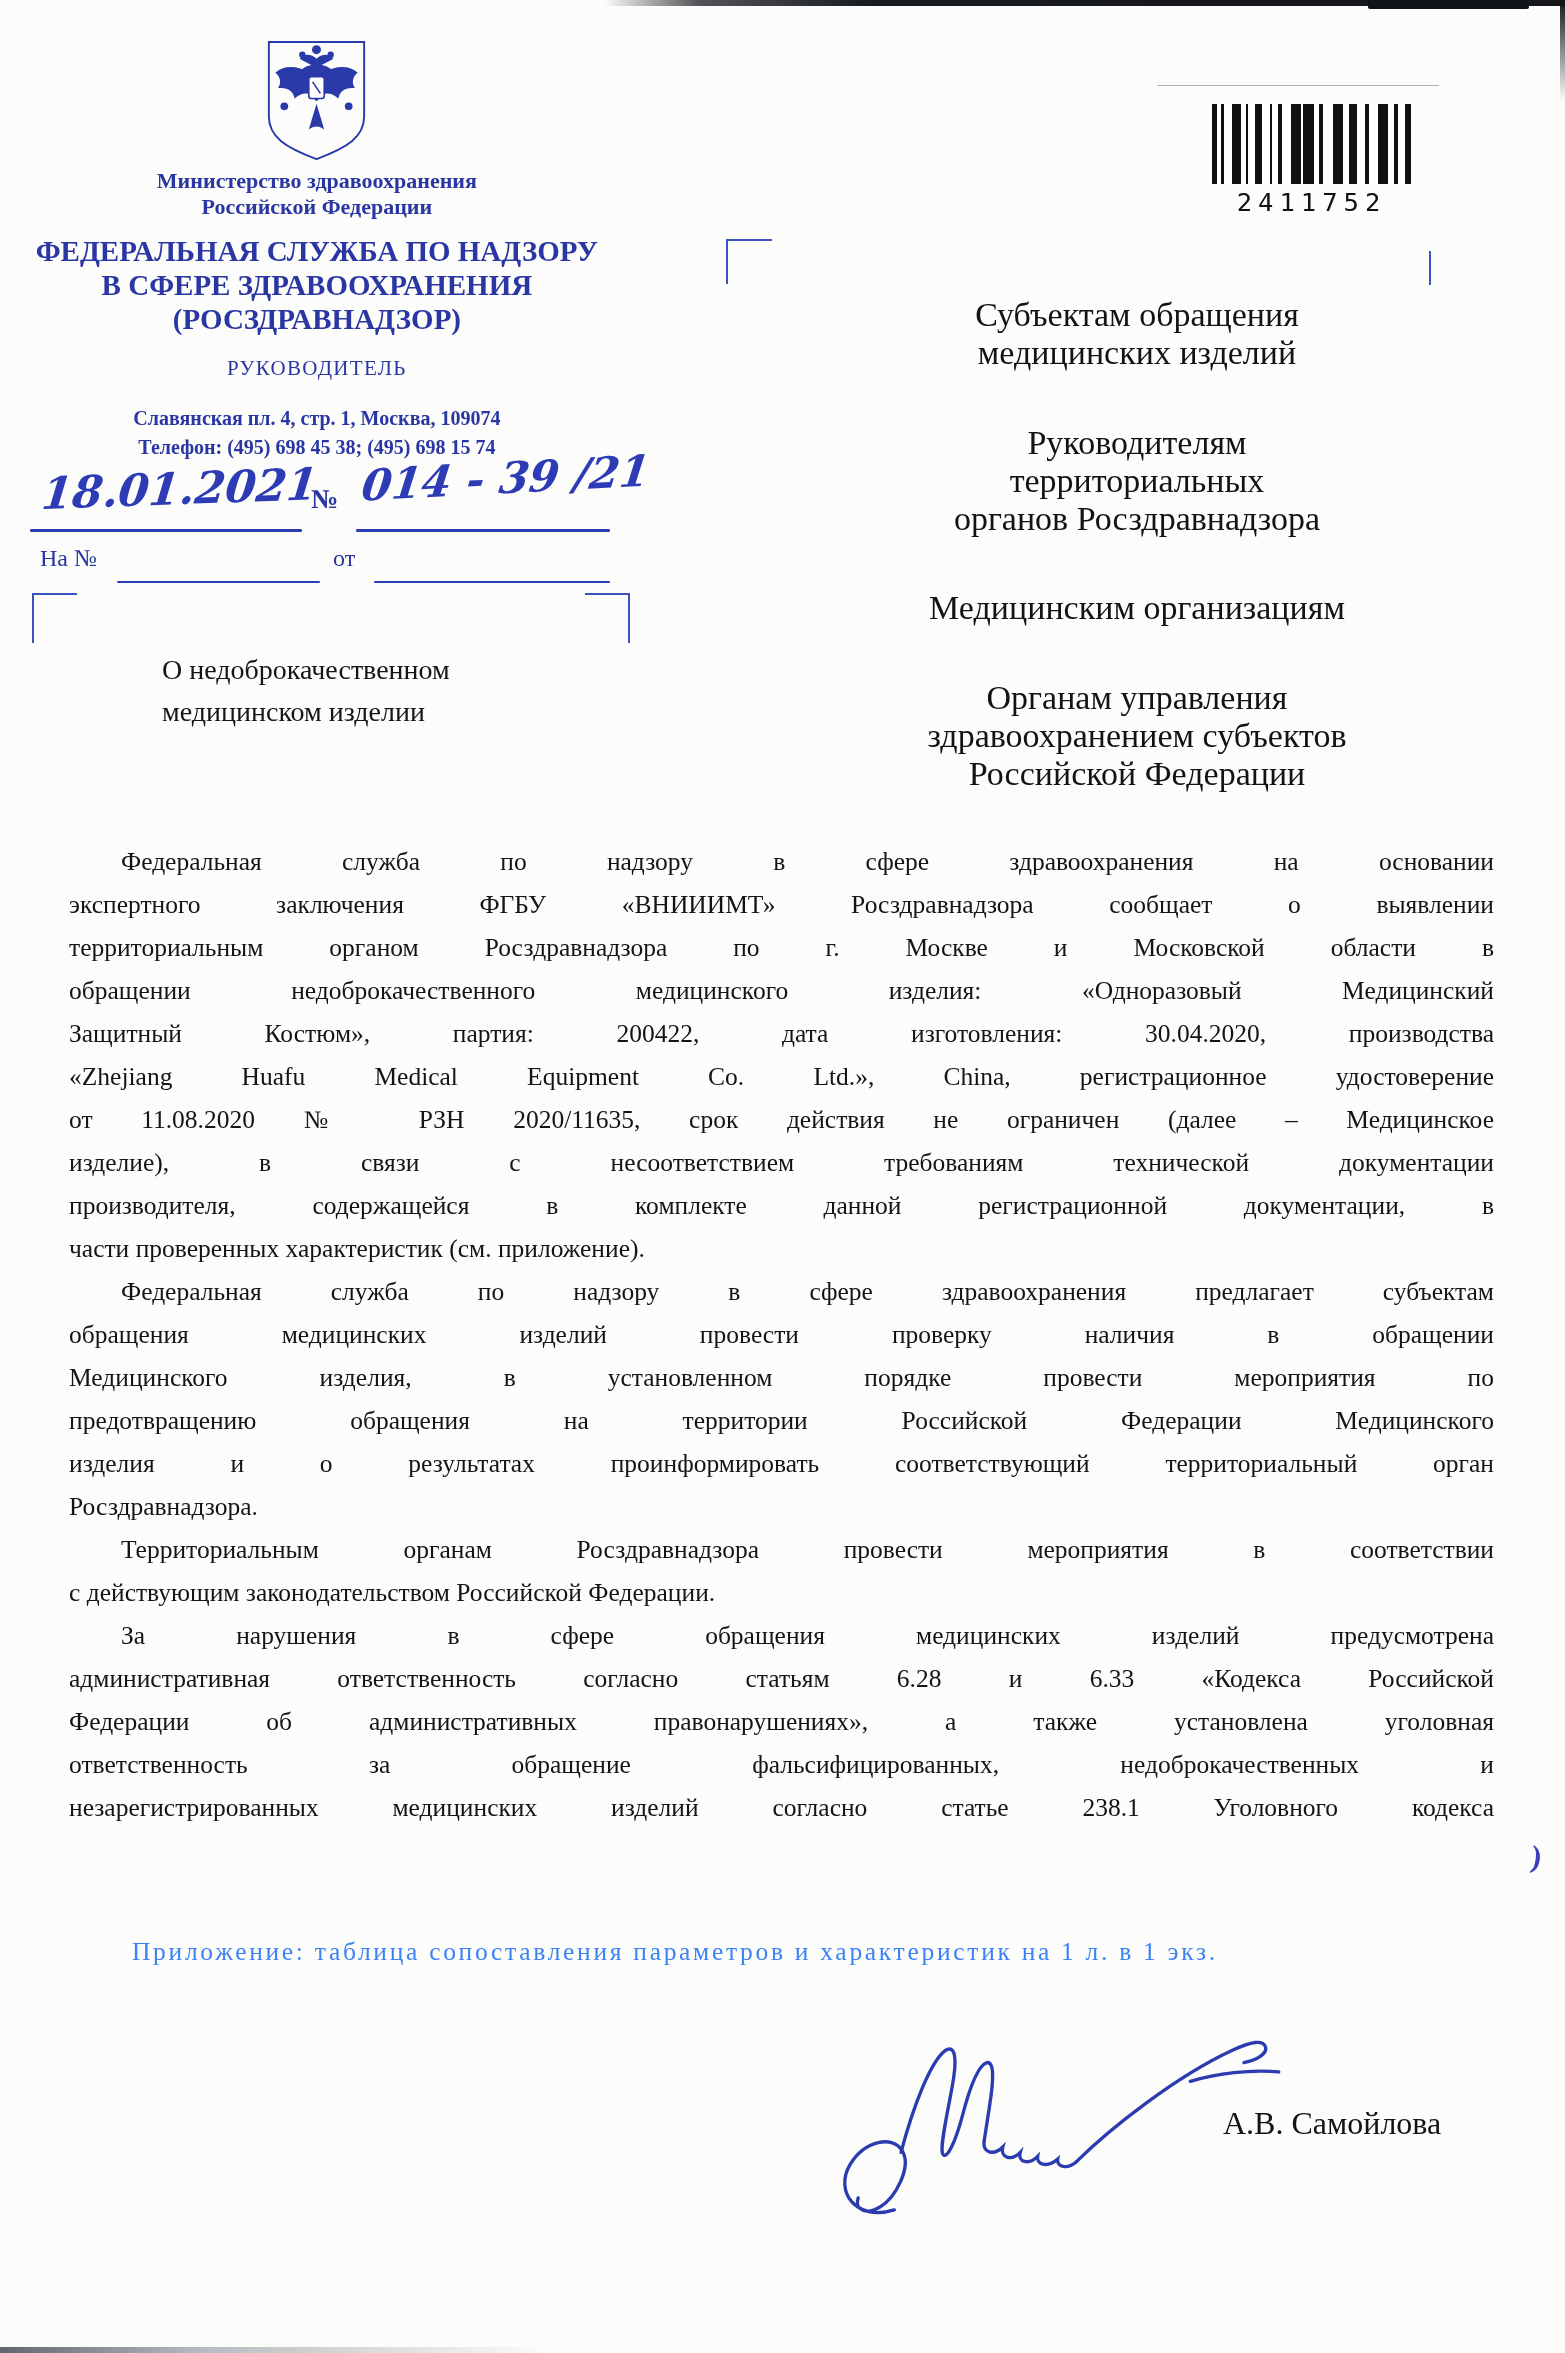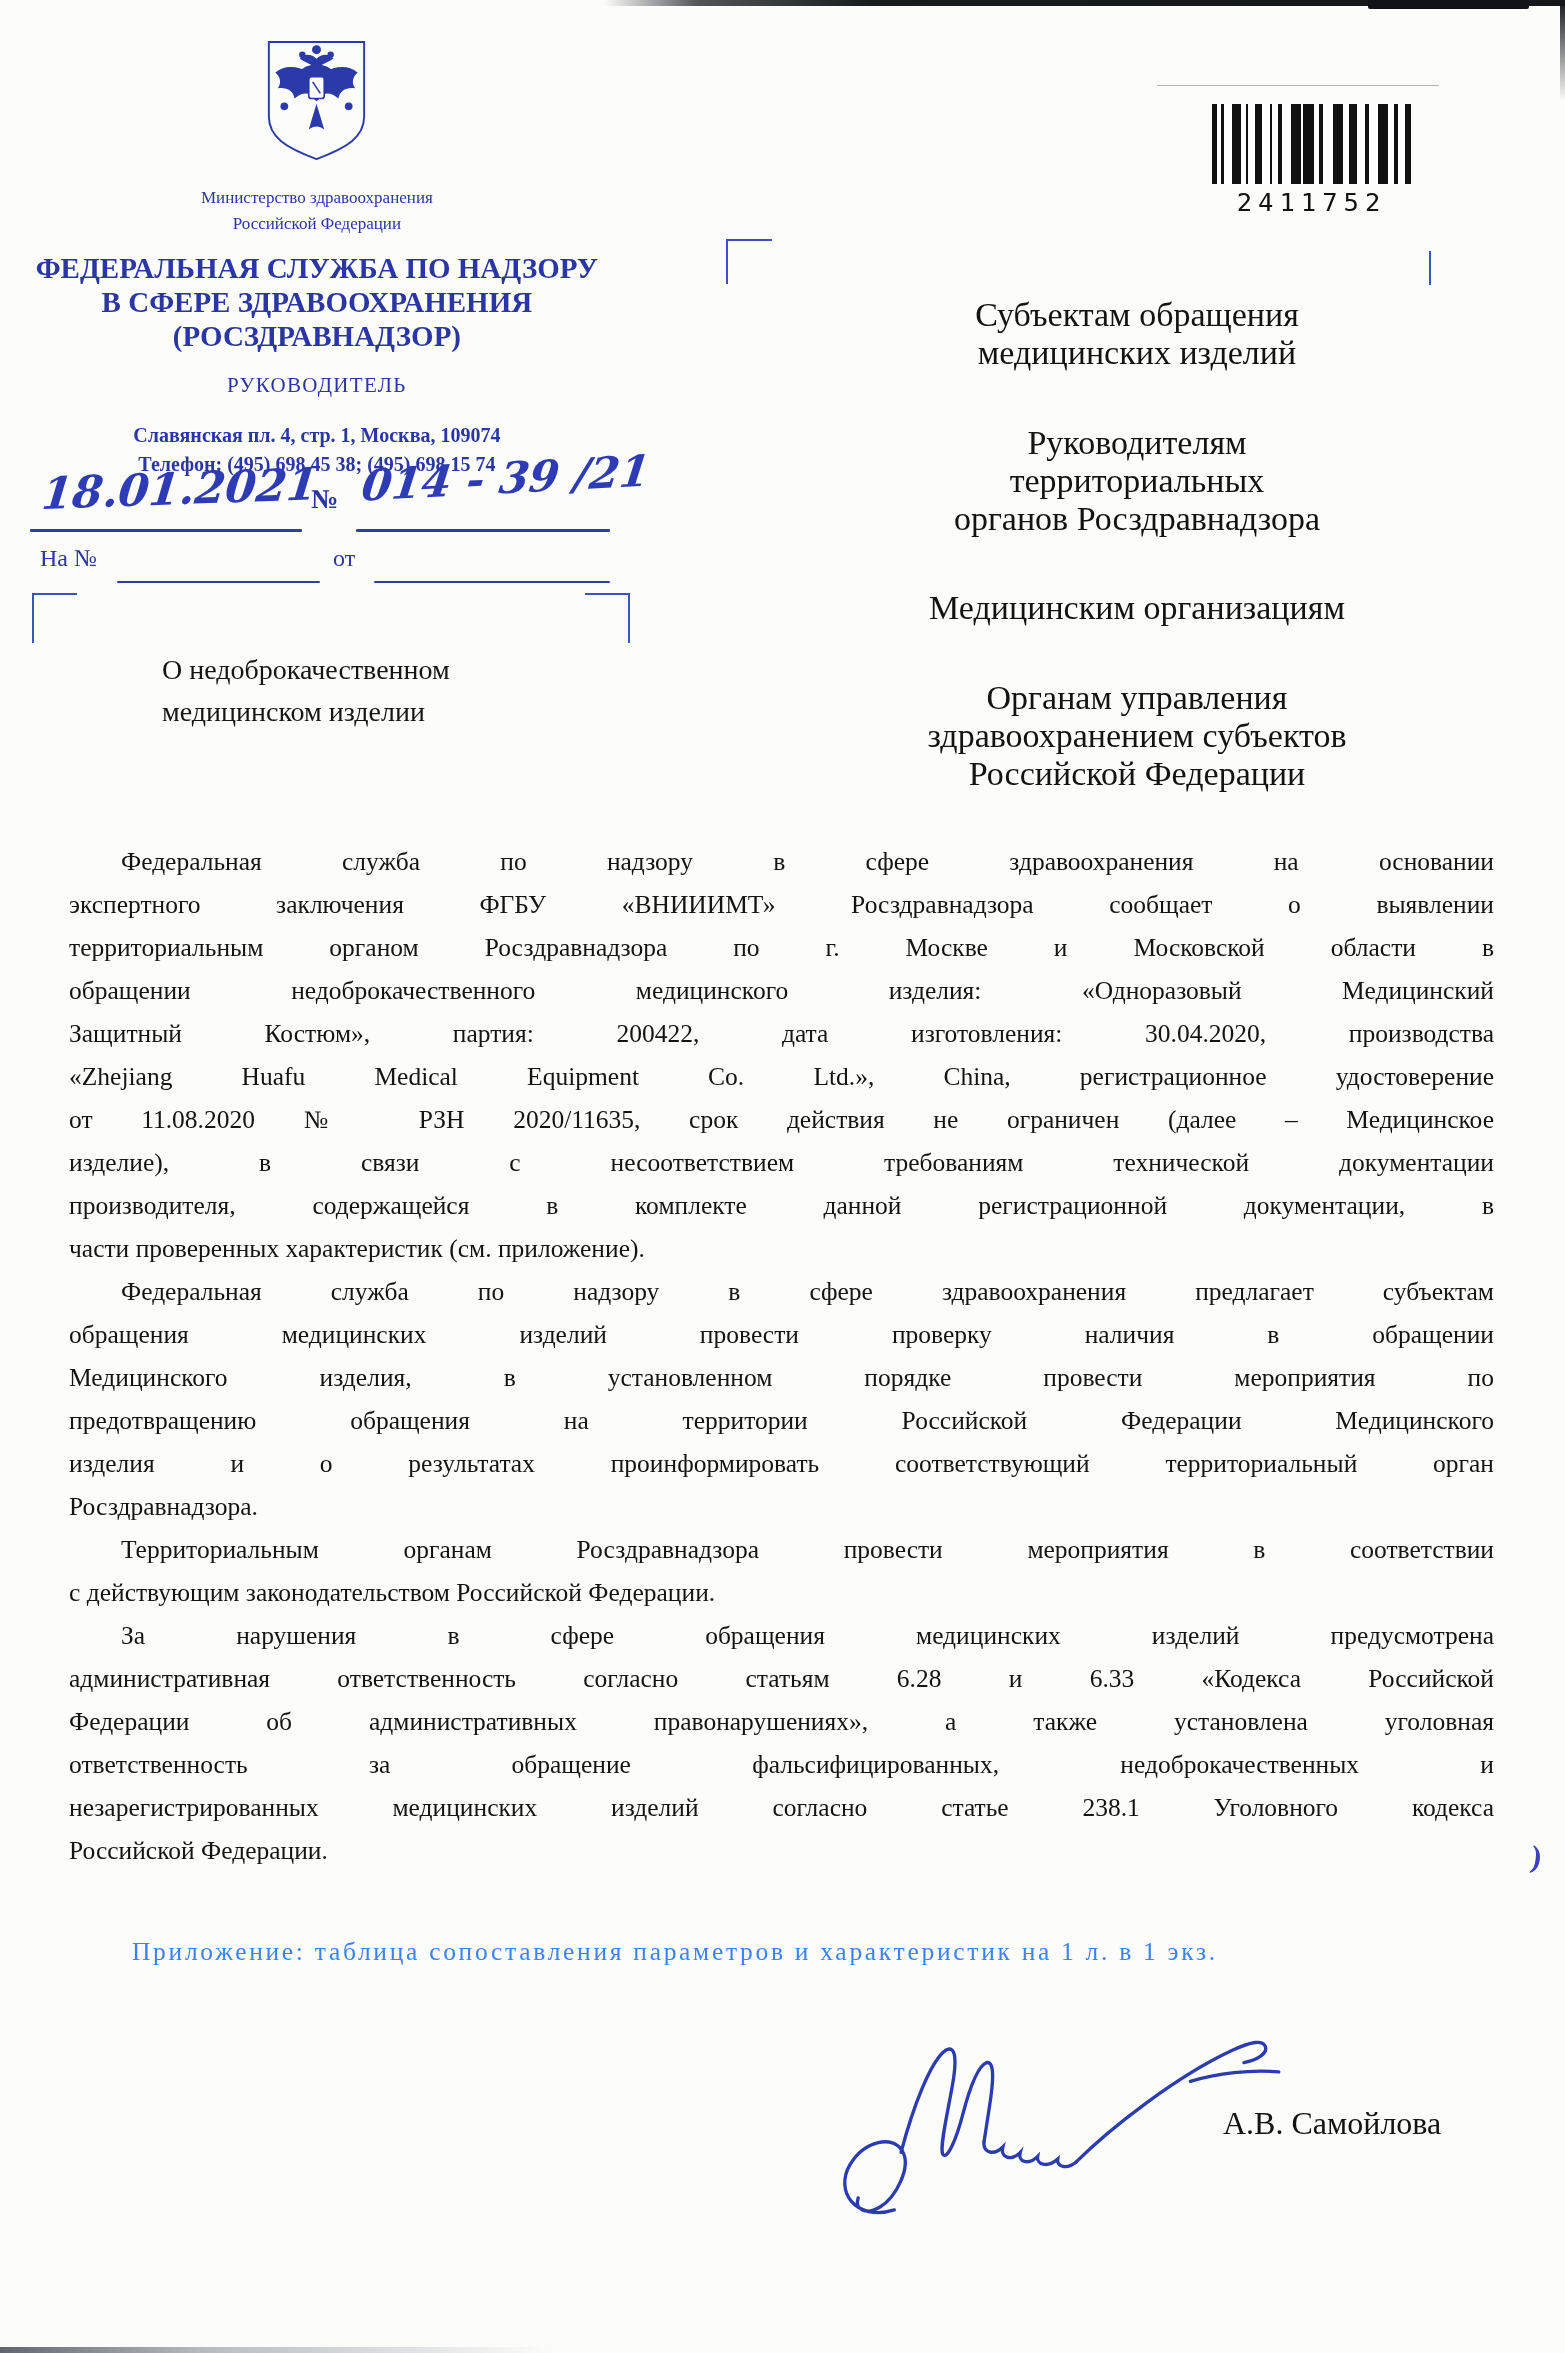--- a/index.html
+++ b/index.html
@@ -8,21 +8,21 @@
   
   .scan-top{position:absolute;top:0;left:604px;right:0;height:6px;
             background:linear-gradient(90deg,rgba(25,28,34,0) 0,rgba(25,28,34,.75) 94px,#181b20 268px,#14161a 100%);}
   .scan-top-thick{position:absolute;top:0;left:1368px;width:161px;height:9.4px;background:#101318;border-radius:0 0 2px 2px;}
   .scan-right{position:absolute;top:0;right:0;width:6px;height:101px;background:linear-gradient(180deg,#14161a,rgba(20,22,26,0));}
   .scan-bottom{position:absolute;bottom:0;left:0;width:550px;height:6.7px;opacity:.75;
                background:linear-gradient(90deg,#2e3440 0,rgba(70,80,95,.5) 201px,rgba(120,130,140,0) 100%);}
   
   .letterhead{position:absolute;left:13.4px;top:39px;width:607px;text-align:center;color:#2936a3;}
   .emblem{width:103px;height:123px;margin:0 auto;display:block;}
-  .ministry{margin-top:23px;font-size:17px;font-weight:normal;line-height:25.5px;}
+  .ministry{margin-top:6px;font-size:22px;font-weight:bold;line-height:25.5px;}
   .service{margin-top:14.8px;font-size:29px;font-weight:bold;line-height:34px;}
   .ruk{margin-top:20px;font-size:21px;font-weight:normal;letter-spacing:1.3px;}
   .addr{margin-top:23px;font-size:20px;font-weight:600;line-height:29px;}
   
   .thinline{position:absolute;left:1157px;top:85px;width:282px;height:1.3px;background:#9aa0a6;opacity:.8;}
   .barcode{position:absolute;left:1212px;top:104px;width:199px;height:80px;
     background:linear-gradient(90deg,
      #111 0 5.4px,#fff 5.4px 9.4px,#111 9.4px 12px,#fff 12px 20px,#111 20px 29.5px,#fff 29.5px 34px,
      #111 34px 36px,#fff 36px 43px,#111 43px 50px,#fff 50px 58px,#111 58px 60px,#fff 60px 66px,
      #111 66px 70px,#fff 70px 79px,#111 79px 89px,#fff 89px 91px,#111 91px 102px,#fff 102px 107px,
@@ -163,21 +163,20 @@
       <div class="b-line">предотвращению обращения на территории Российской Федерации Медицинского</div>
       <div class="b-line">изделия и о результатах проинформировать соответствующий территориальный орган</div>
       <div class="b-line last">Росздравнадзора.</div>
       <div class="b-line ind">Территориальным органам Росздравнадзора провести мероприятия в соответствии</div>
       <div class="b-line last">с действующим законодательством Российской Федерации.</div>
       <div class="b-line ind">За нарушения в сфере обращения медицинских изделий предусмотрена</div>
       <div class="b-line">административная ответственность согласно статьям 6.28 и 6.33 «Кодекса Российской</div>
       <div class="b-line">Федерации об административных правонарушениях», а также установлена уголовная</div>
       <div class="b-line">ответственность за обращение фальсифицированных, недоброкачественных и</div>
       <div class="b-line">незарегистрированных медицинских изделий согласно статье 238.1 Уголовного кодекса</div>
-      <div class="b-line last">Российской Федерации.</div>
     </div>
 
   <div class="attachment">Приложение: таблица сопоставления параметров и характеристик на 1 л. в 1 экз.</div>
 
   <svg class="sig" width="523" height="221" viewBox="0 0 780 330">
     <g fill="none" stroke="#2b3cb0" stroke-width="5" stroke-linecap="round">
       <path d="M118,300 C60,318 28,272 52,232 C74,196 116,188 130,212 C144,236 120,282 96,296 C76,308 58,300 64,282"></path>
       <path d="M128,214 C146,146 172,78 194,62 C210,52 212,76 204,118 C196,162 186,206 190,216 C196,228 210,196 220,158 C232,112 244,84 256,80 C268,78 266,108 260,146 L252,198"></path>
       <path d="M252,198 C250,214 266,220 280,206 C276,222 292,228 306,214 C302,228 318,234 332,220 C330,232 346,238 362,224 C360,236 376,240 390,228"></path>
       <path d="M390,228 C440,178 540,100 622,62 C652,48 668,46 672,56 C676,66 660,76 640,80"></path>

